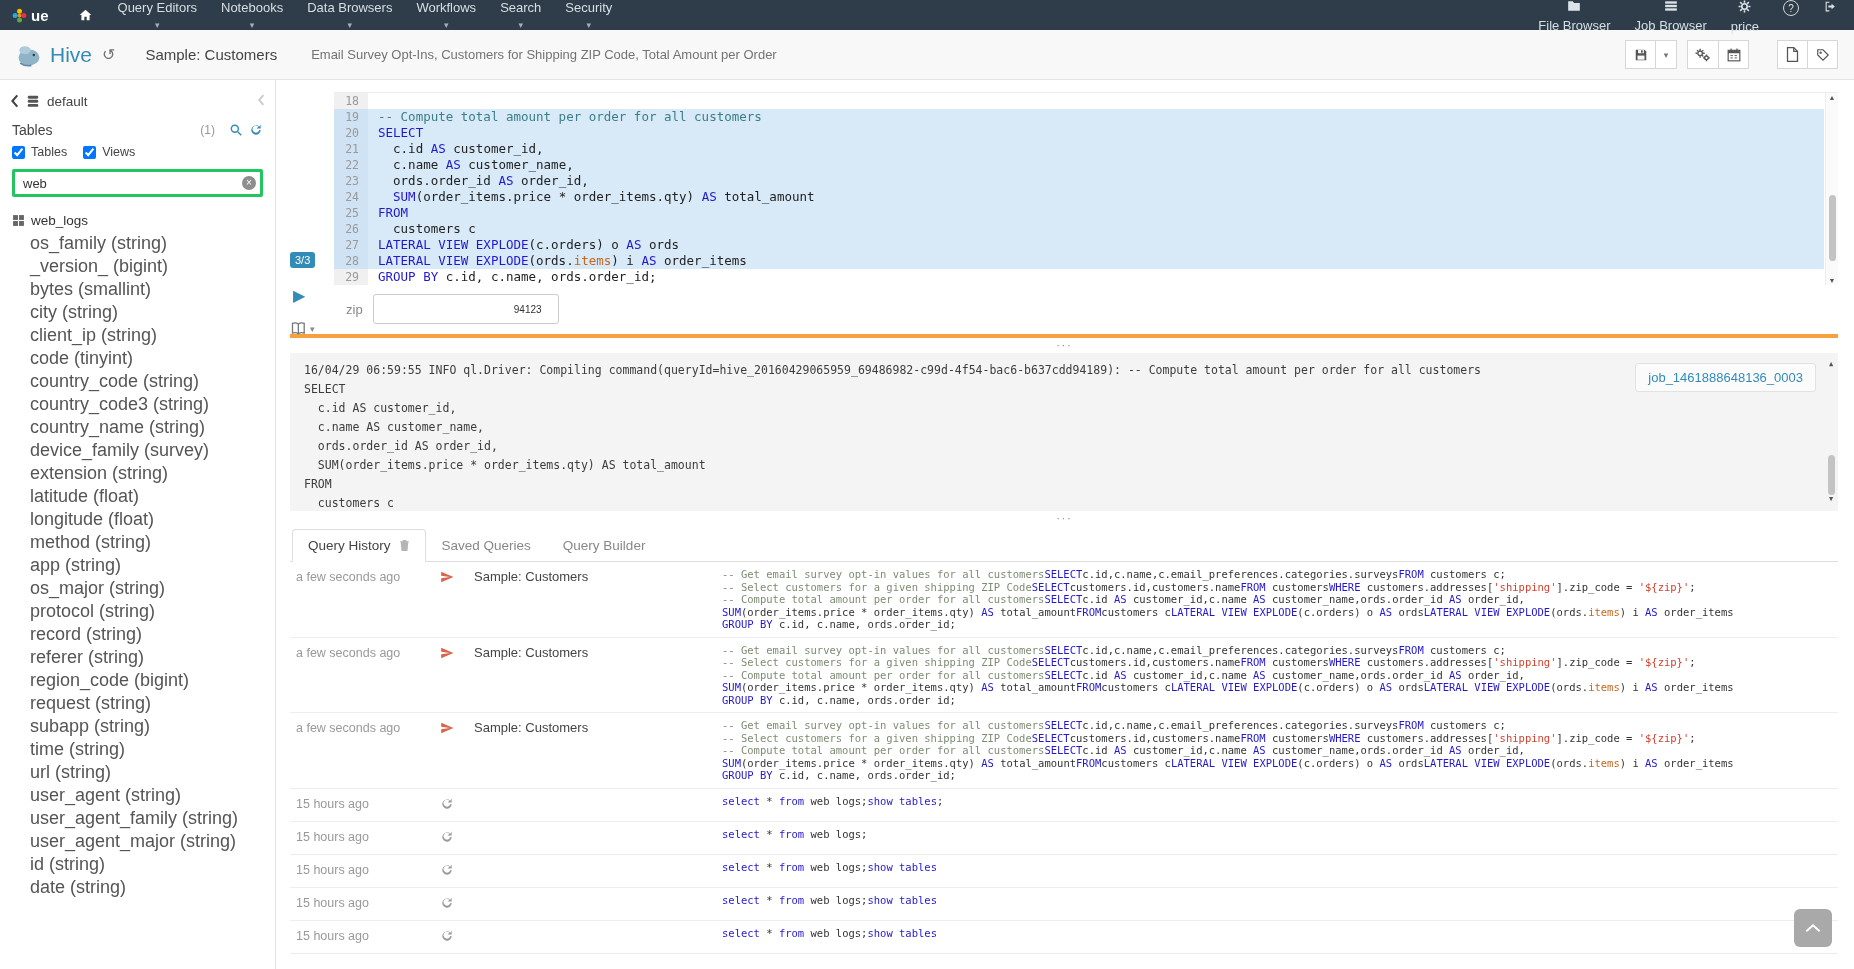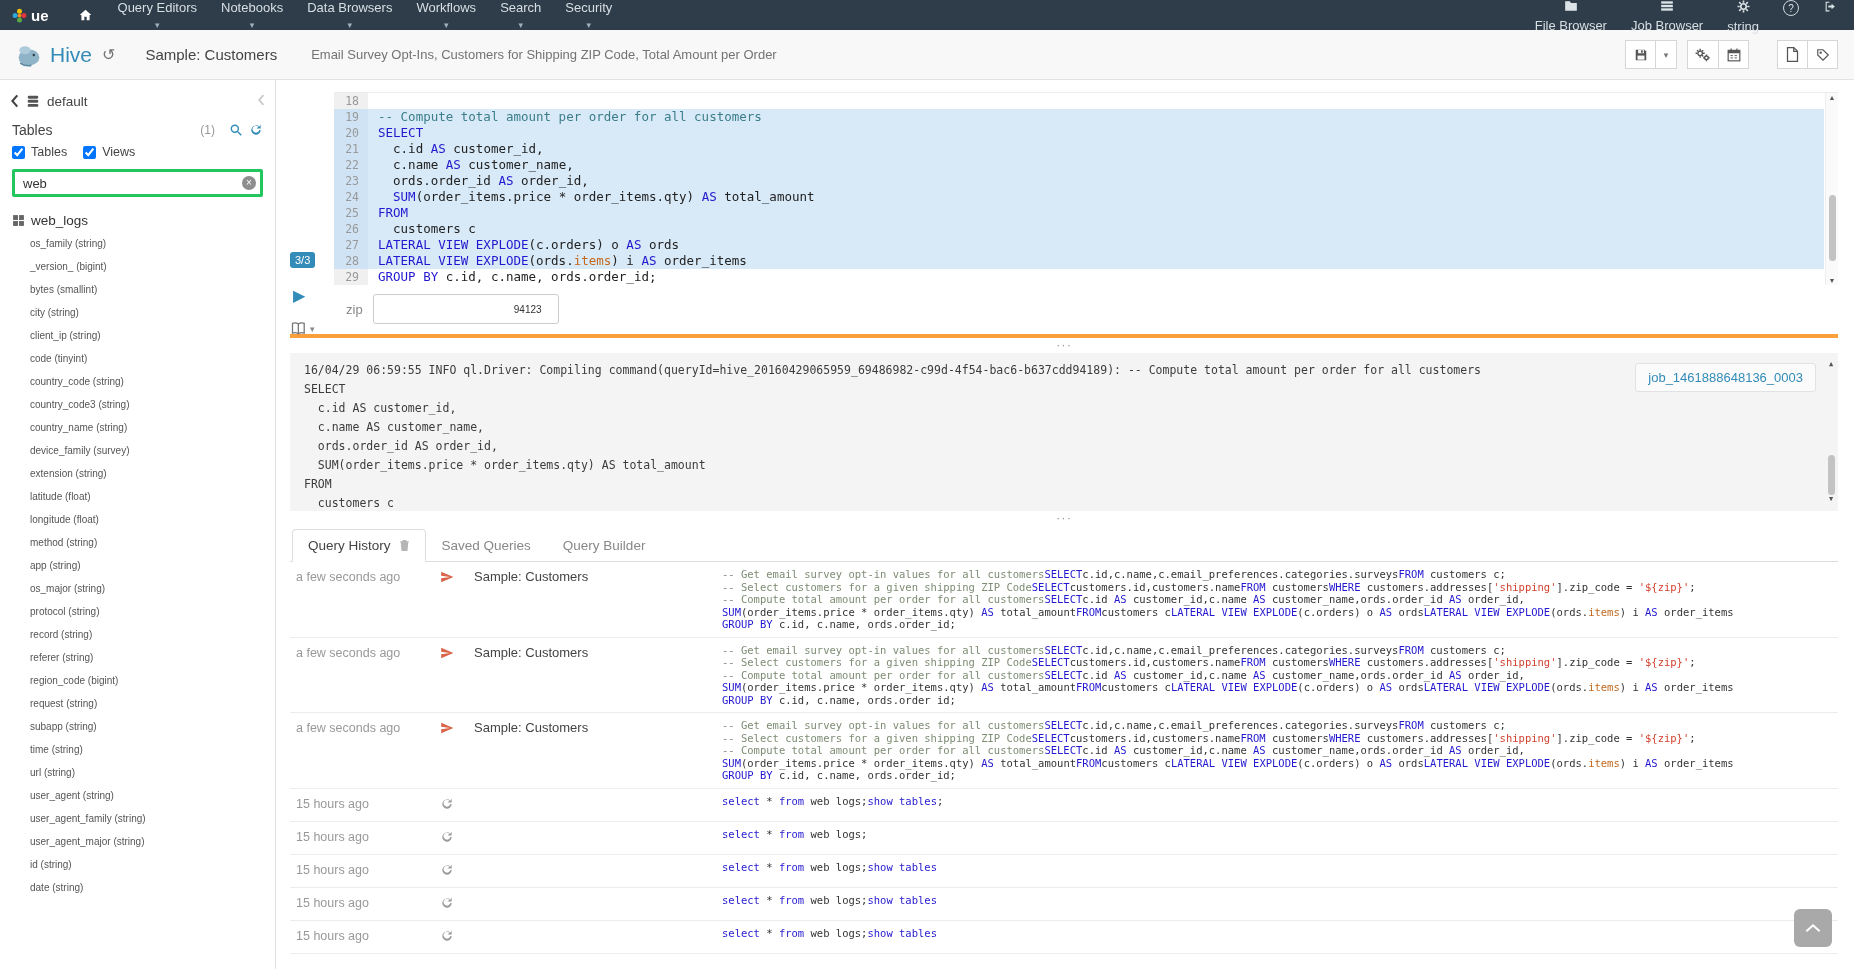--- a/index.html
+++ b/index.html
@@ -50,21 +50,21 @@
   .sb-ic { margin-left:6px; cursor:pointer; display:flex; }
   .sb-checks { display:flex; align-items:center; gap:6px; padding:3px 12px; font-size:12.5px; color:#444; }
   .sb-checks label { margin-right:10px; }
   .sb-search { margin:7px 12px 4px; position:relative; }
   .sb-search input { width:100%; height:28px; border:3px solid #22c55e; border-radius:2px;
     padding:0 26px 0 8px; font-size:13px; color:#333; outline:none; }
   .sb-clear { position:absolute; right:7px; top:7px; width:14px; height:14px; background:#8e8e8e;
     border-radius:50%; color:#fff; font-size:10px; line-height:14px; text-align:center; cursor:pointer; }
   .sb-table { display:flex; align-items:center; gap:6px; padding:12px 12px 2px; font-size:13.5px; color:#333; cursor:pointer; }
   .sb-cols { padding-left:30px; margin-top:2px; }
-  .sb-col { height:23px; line-height:23px; font-size:10px; color:#555; white-space:nowrap; cursor:pointer; }
+  .sb-col { height:23px; line-height:23px; font-size:18px; color:#555; white-space:nowrap; cursor:pointer; }
 
   
   .workzone { position:relative; padding-left:44px; }
   .rail { position:absolute; left:0; top:0; width:44px; height:100%; }
   .stmt-badge { position:absolute; left:0; top:160px; background:#338bb8; color:#fff;
     font-size:11px; padding:2px 5px; border-radius:3px; }
   .play-btn { position:absolute; left:3px; top:194px; color:#338bb8; font-size:16px; cursor:pointer; }
   .nav-toggle { position:absolute; left:1px; top:230px; display:flex; align-items:center; gap:3px; cursor:pointer; }
   .editor { border-top:1px solid #ececec; position:relative; background:#fff; padding-right:14px; }
   .ed-row { display:flex; height:16px; line-height:16px;
@@ -194,21 +194,21 @@
     </div>
     <div class="nav-item">
       <span style="display:flex;">
         <svg width="13" height="13" viewBox="0 0 24 24">
             <g stroke="#dce3e8" stroke-width="3" fill="none">
               <circle cx="12" cy="12" r="5"></circle>
               <path d="M12 1v4M12 19v4M1 12h4M19 12h4M4 4l3 3M17 17l3 3M20 4l-3 3M7 17l-3 3"></path>
             </g>
           </svg>
       </span>
-      <span>string</span>
+      <span>price</span>
       <span class="caret">▾</span>
     </div>
     <div class="nav-item">
       <span class="help-btn">?</span>
     </div>
     <div class="nav-item" style="padding-right:16px;">
       <span style="display:flex;">
         <svg width="15" height="13" viewBox="0 0 24 24">
             <path fill="#dce3e8" d="M10 3H3v18h7v-2H5V5h5zM14 7l6 5-6 5v-3H8v-4h6z"></path>
           </svg>

